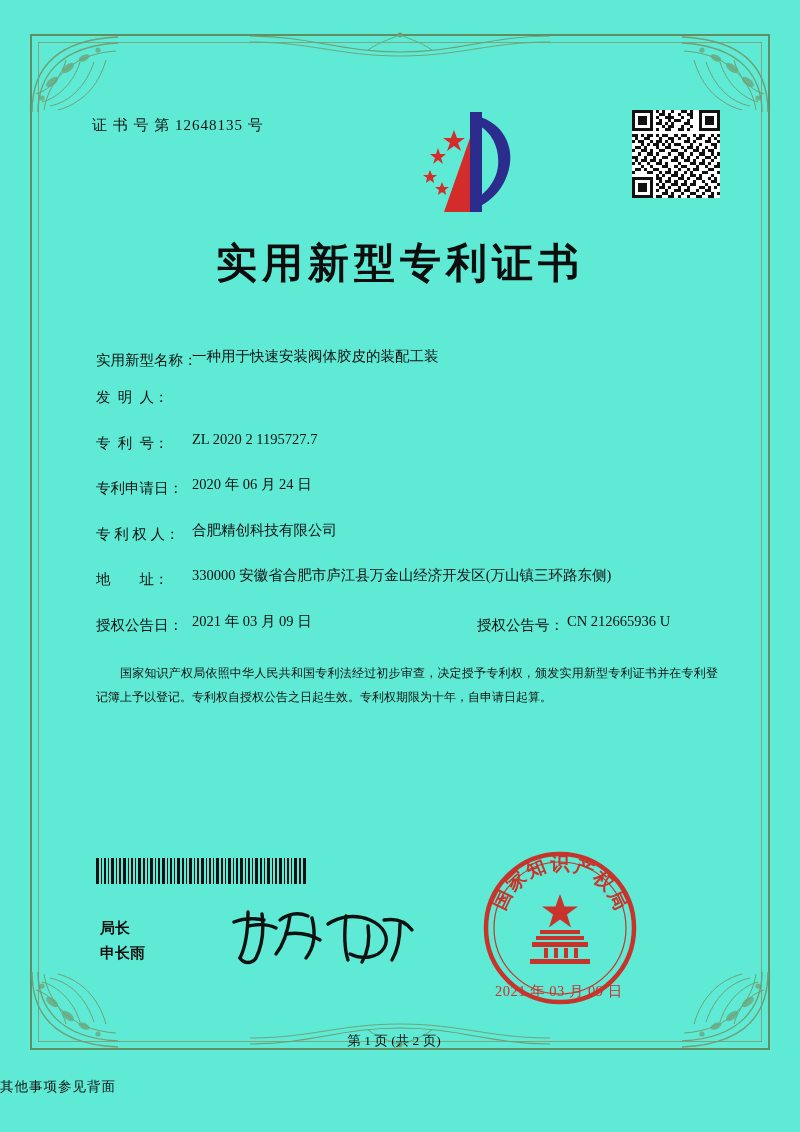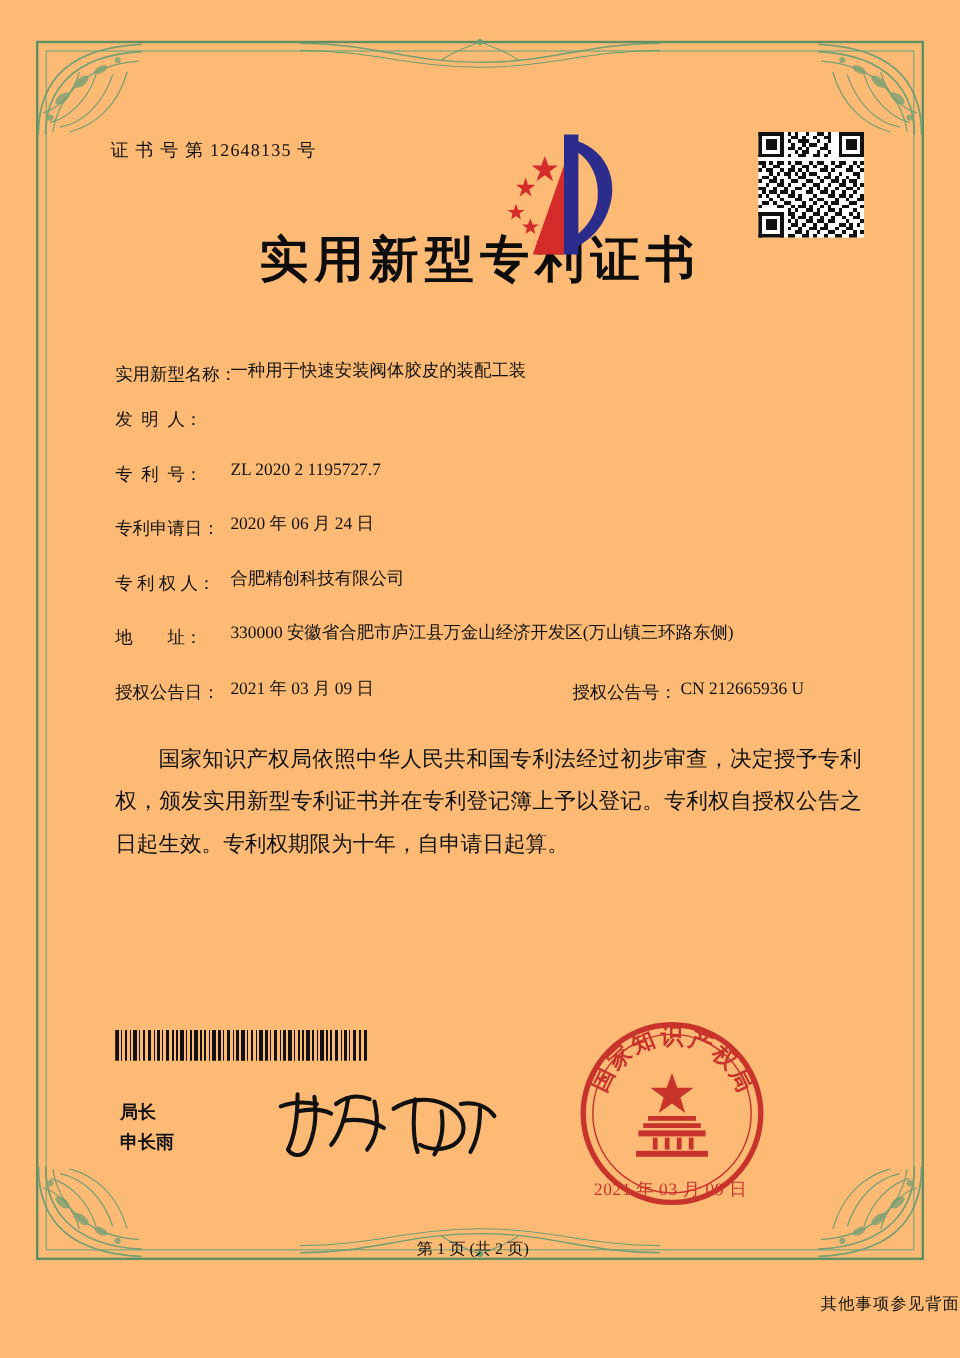--- a/index.html
+++ b/index.html
@@ -12,21 +12,21 @@
     height: 1132px;
     font-family: "Liberation Serif", "DejaVu Serif", serif;
     color: #1a1a1a;
     position: relative;
     overflow: hidden;
   }
 
   .page {
     position: absolute;
     inset: 0;
-    background: #fdba74;
+    background: #5eead4;
   }
 
   
   .border-outer {
     position: absolute;
     left: 30px;
     top: 34px;
     width: 740px;
     height: 1016px;
     border: 2px solid #5f8f63;
@@ -95,21 +95,21 @@
     width: 88px;
     height: 88px;
   }
   .qr svg { width: 100%; height: 100%; display: block; }
 
   .title {
     text-align: center;
     font-size: 41px;
     font-weight: bold;
     letter-spacing: 5px;
-    margin: 54px 0 0 0;
+    margin: 101px 0 0 0;
     color: #0d0d0d;
     font-family: Liberation Sans, sans-serif;
   }
 
   .fields {
     margin: 54px 0 0 18px;
     font-size: 14.5px;
     line-height: 1;
     color: #111;
   }
@@ -131,21 +131,21 @@
   .field-row.two .field-value { flex: 0 0 auto; width: 250px; }
   .field-label2 {
     width: 90px;
     flex: 0 0 90px;
     white-space: pre;
     margin-left: 35px;
   }
 
   .paragraphs {
     margin: 30px 4px 0 18px;
-    font-size: 18px;
+    font-size: 12px;
     line-height: 1.95;
     text-align: justify;
     color: #111;
   }
   .paragraphs p { margin: 0 0 2px 0; text-indent: 2em; }
 
   
   .barcode {
     position: absolute;
     left: 96px;
@@ -199,21 +199,21 @@
     top: 1032px;
     text-align: center;
     font-size: 13.5px;
     color: #111;
   }
   .footer-note {
     position: absolute;
     left: 0;
     right: 0;
     top: 1078px;
-    text-align: right;
+    text-align: left;
     font-size: 13.5px;
     color: #111;
     letter-spacing: 1px;
   }
 </style>
 </head>
 <body>
 
 <div class="page">
 

